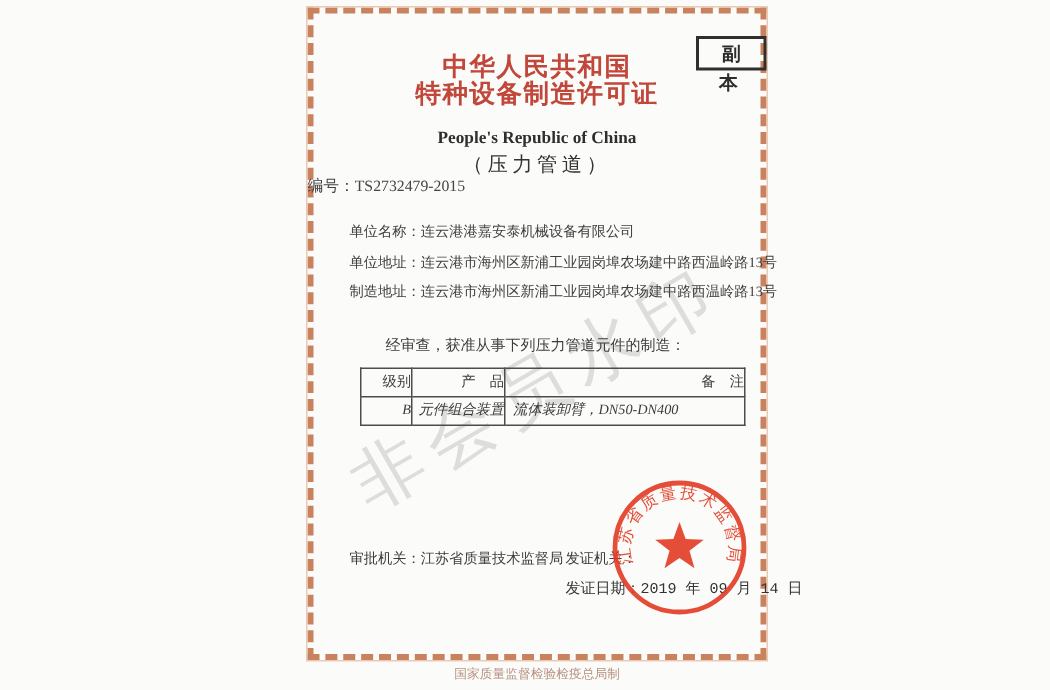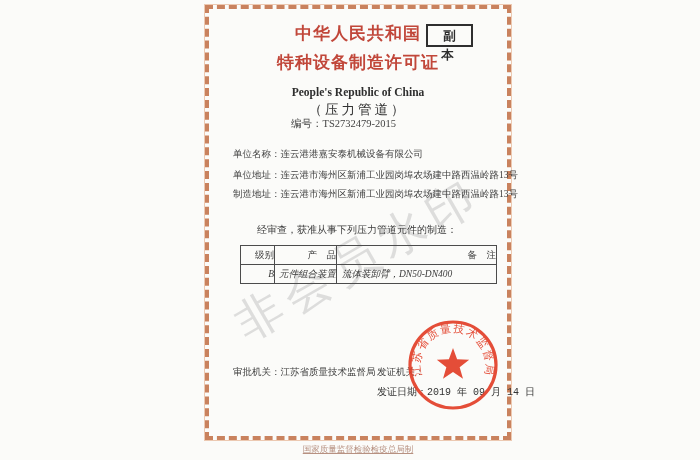--- a/index.html
+++ b/index.html
@@ -27,59 +27,59 @@
     font-family:"DejaVu Sans","Liberation Sans",sans-serif;
     z-index:2;white-space:nowrap;
   }
   .content{z-index:3;}
   
   .band{left:205px;width:306px;text-align:center;}
   .title-cn{font-size:17px;font-weight:bold;color:#c1473a;
     font-family:"DejaVu Sans","Liberation Sans",sans-serif;letter-spacing:1px;}
   .title-en{font-size:11.5px;font-weight:bold;color:#2e2e2e;}
   .subtitle{font-size:13.5px;letter-spacing:3px;color:#333;}
-  .license{left:205px;width:277px;text-align:center;font-size:10.5px;color:#444;}
+  .license{left:205px;width:277px;text-align:left;font-size:10.5px;color:#444;}
   .infoline{left:233px;font-size:9.5px;color:#3f3f3f;white-space:nowrap;}
   .note{left:257px;font-size:10px;color:#3c3c3c;white-space:nowrap;}
   
   .ptable{left:240px;top:245px;border-collapse:collapse;
     font-size:9.5px;color:#3b3b3b;z-index:3;position:absolute;}
   .ptable td,.ptable th{border:1px solid #4c4c4c;font-weight:normal;
     text-align:right;padding:0;height:18px;line-height:18px;white-space:nowrap;}
   .ptable .c1{width:33px;}
   .ptable .c2{width:61px;}
   .ptable .c3{width:154px;}
   .ptable .rowdata{font-style:italic;}
   .ptable .remark{text-align:left;padding-left:5px;}
   .agline{font-size:9.5px;color:#3c3c3c;white-space:nowrap;}
   .dateline{font-size:10px;color:#333;white-space:nowrap;
     font-family:"Liberation Sans","DejaVu Sans",sans-serif;}
   .copy-badge{
-    left:426px;top:24px;width:47px;height:23px;box-sizing:border-box;
+    left:464px;top:24px;width:47px;height:23px;box-sizing:border-box;
     border:2px solid #2f2f2f;text-align:center;line-height:19px;
     font-size:12.5px;font-weight:bold;letter-spacing:4px;text-indent:4px;
     color:#2d2d2d;z-index:3;
     font-family:"DejaVu Sans","Liberation Sans",sans-serif;
   }
   .footer-imprint{left:205px;top:444px;width:306px;text-align:center;
-    font-size:8.5px;color:#b79181;z-index:3;text-decoration:underline;}
+    font-size:8.5px;color:#b79181;z-index:3;}
   .seal{left:407px;top:319px;width:92px;height:92px;z-index:4;opacity:.9;}
 </style>
 </head>
 <body>
 
 <div id="stage">
 
   <div class="abs frame"></div>
 
   <div class="abs watermark">非会员水印</div>
 
   <div class="abs copy-badge content">副 本</div>
 
-  <div class="abs band title-cn content" style="top:22px;">中华人民共和国</div>
+  <div class="abs band title-cn content" style="top:33px;">中华人民共和国</div>
   <div class="abs band title-cn content" style="top:51px;">特种设备制造许可证</div>
   <div class="abs band title-en content" style="top:86px;">People's Republic of China</div>
   <div class="abs band subtitle content" style="top:101px;">（压力管道）</div>
   <div class="abs license content" style="top:117px;">编号：TS2732479-2015</div>
 
   <div class="abs infoline content" style="top:148px;">
     <span>单位名称：</span><span>连云港港嘉安泰机械设备有限公司</span>
   </div>
   <div class="abs infoline content" style="top:169px;">
     <span>单位地址：</span><span>连云港市海州区新浦工业园岗埠农场建中路西温岭路13号</span>

